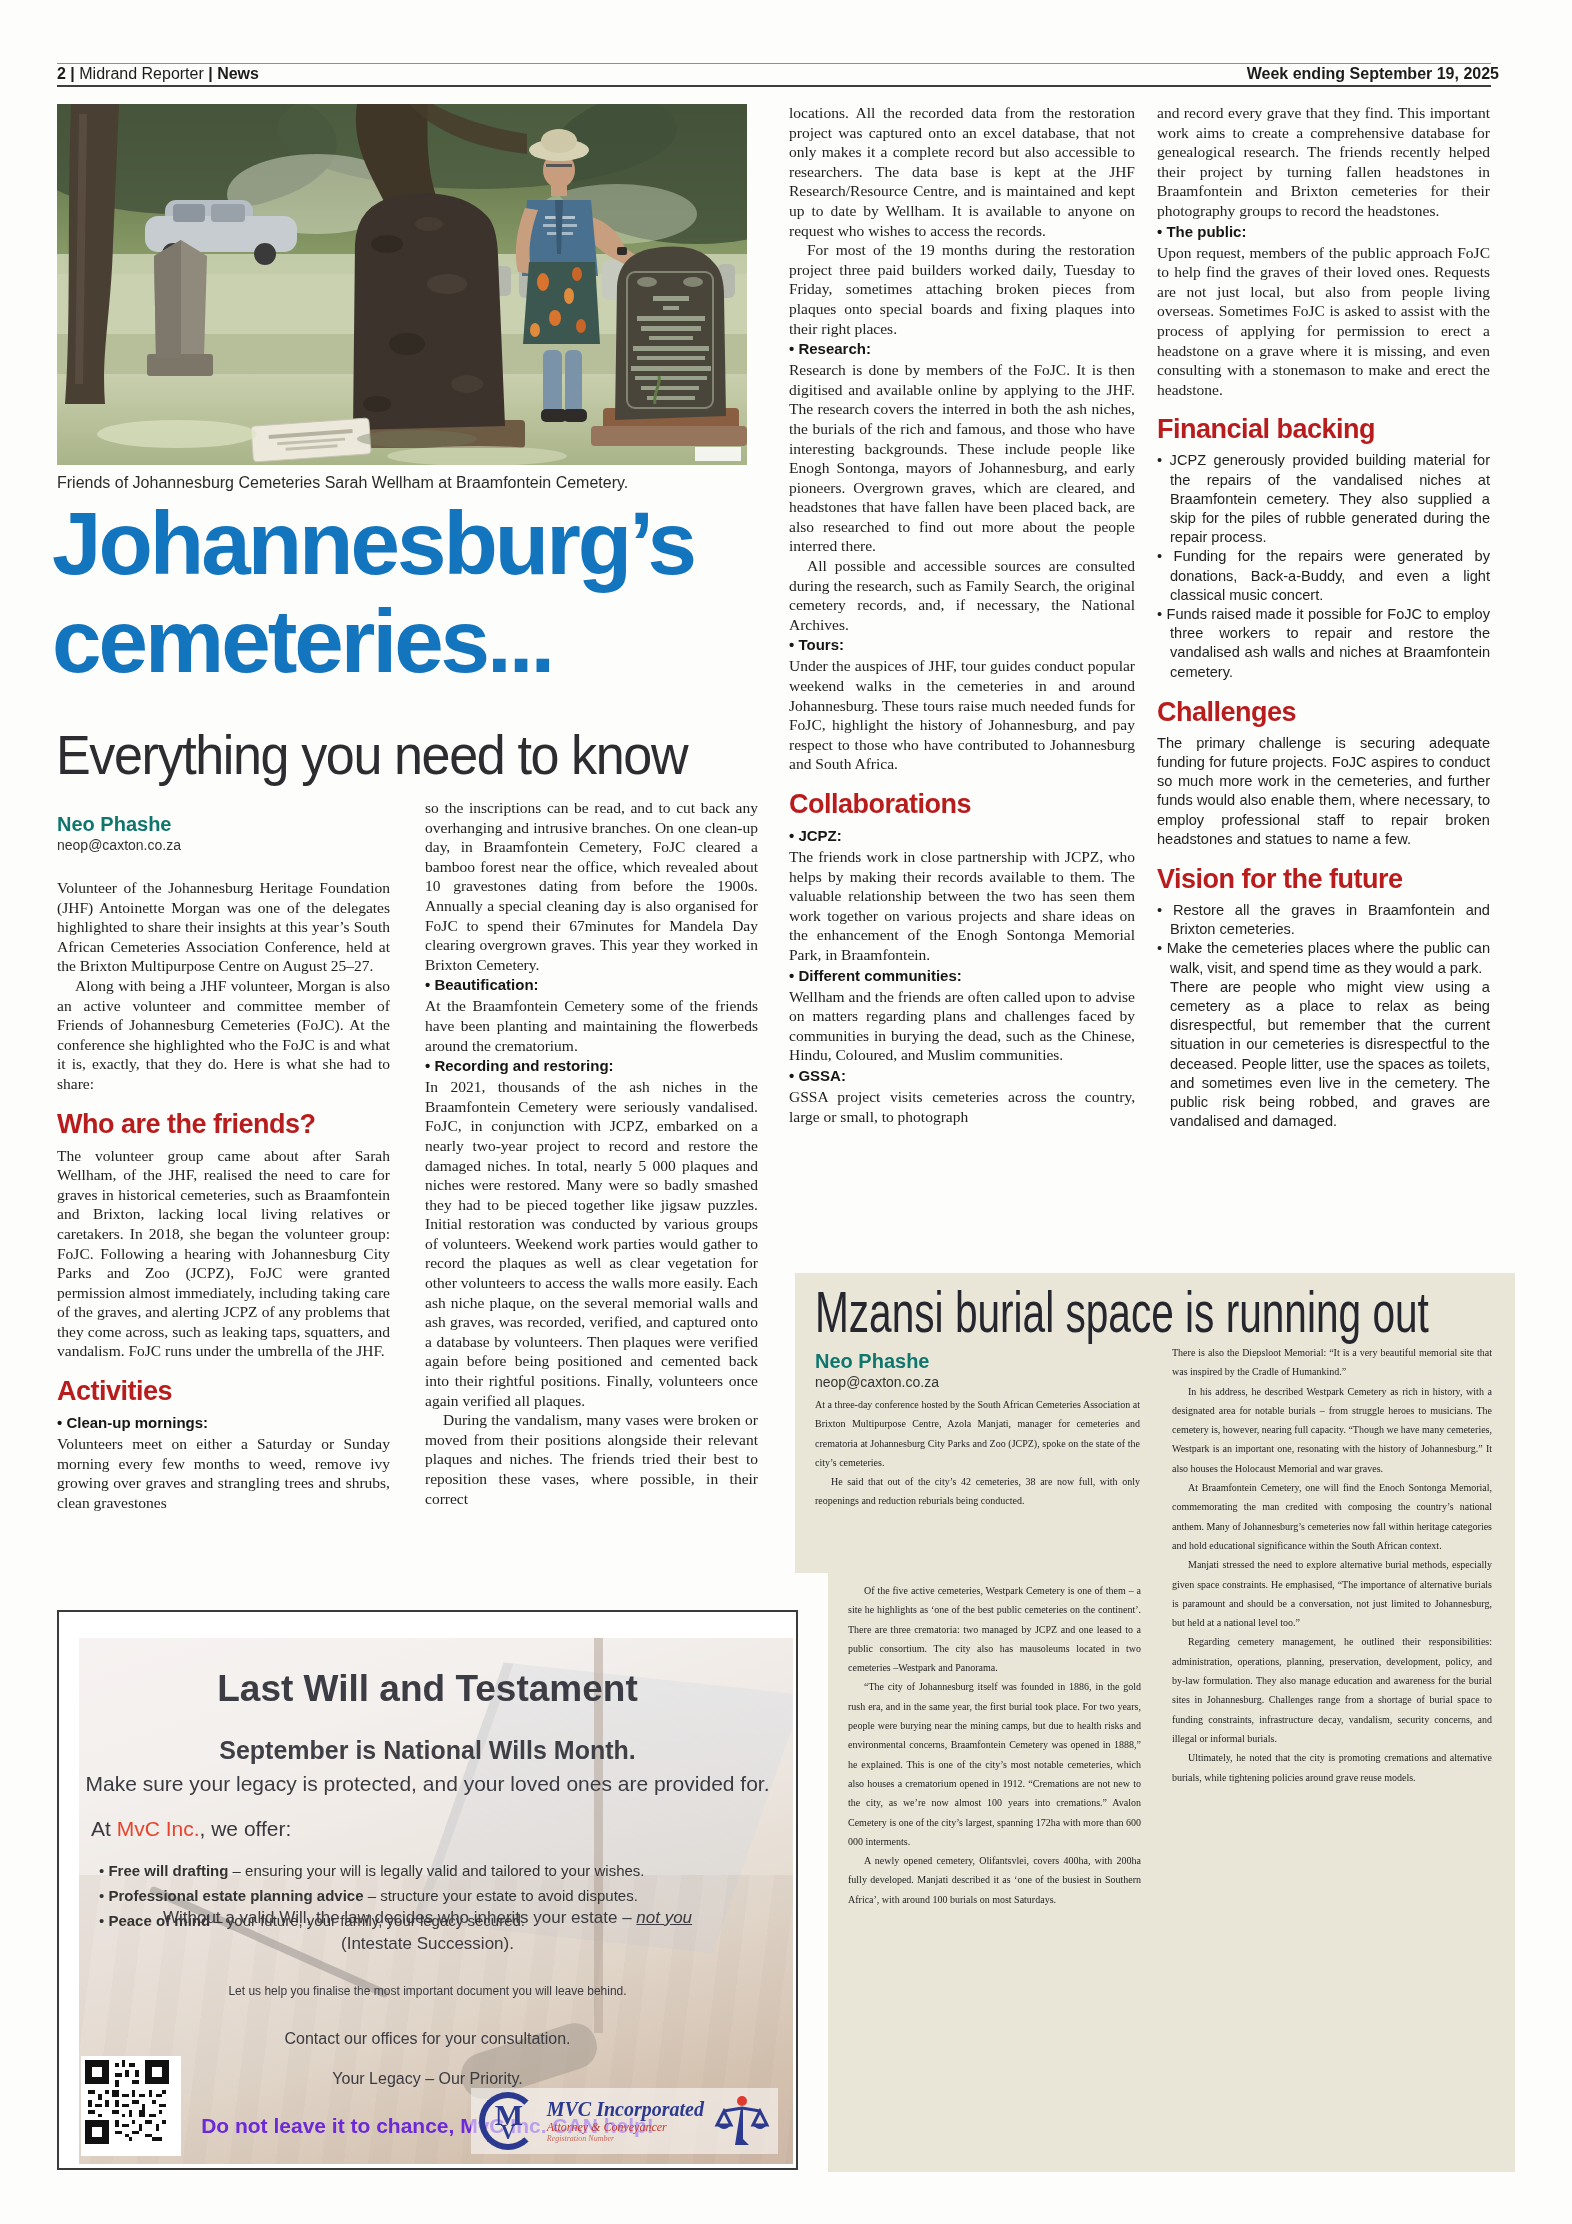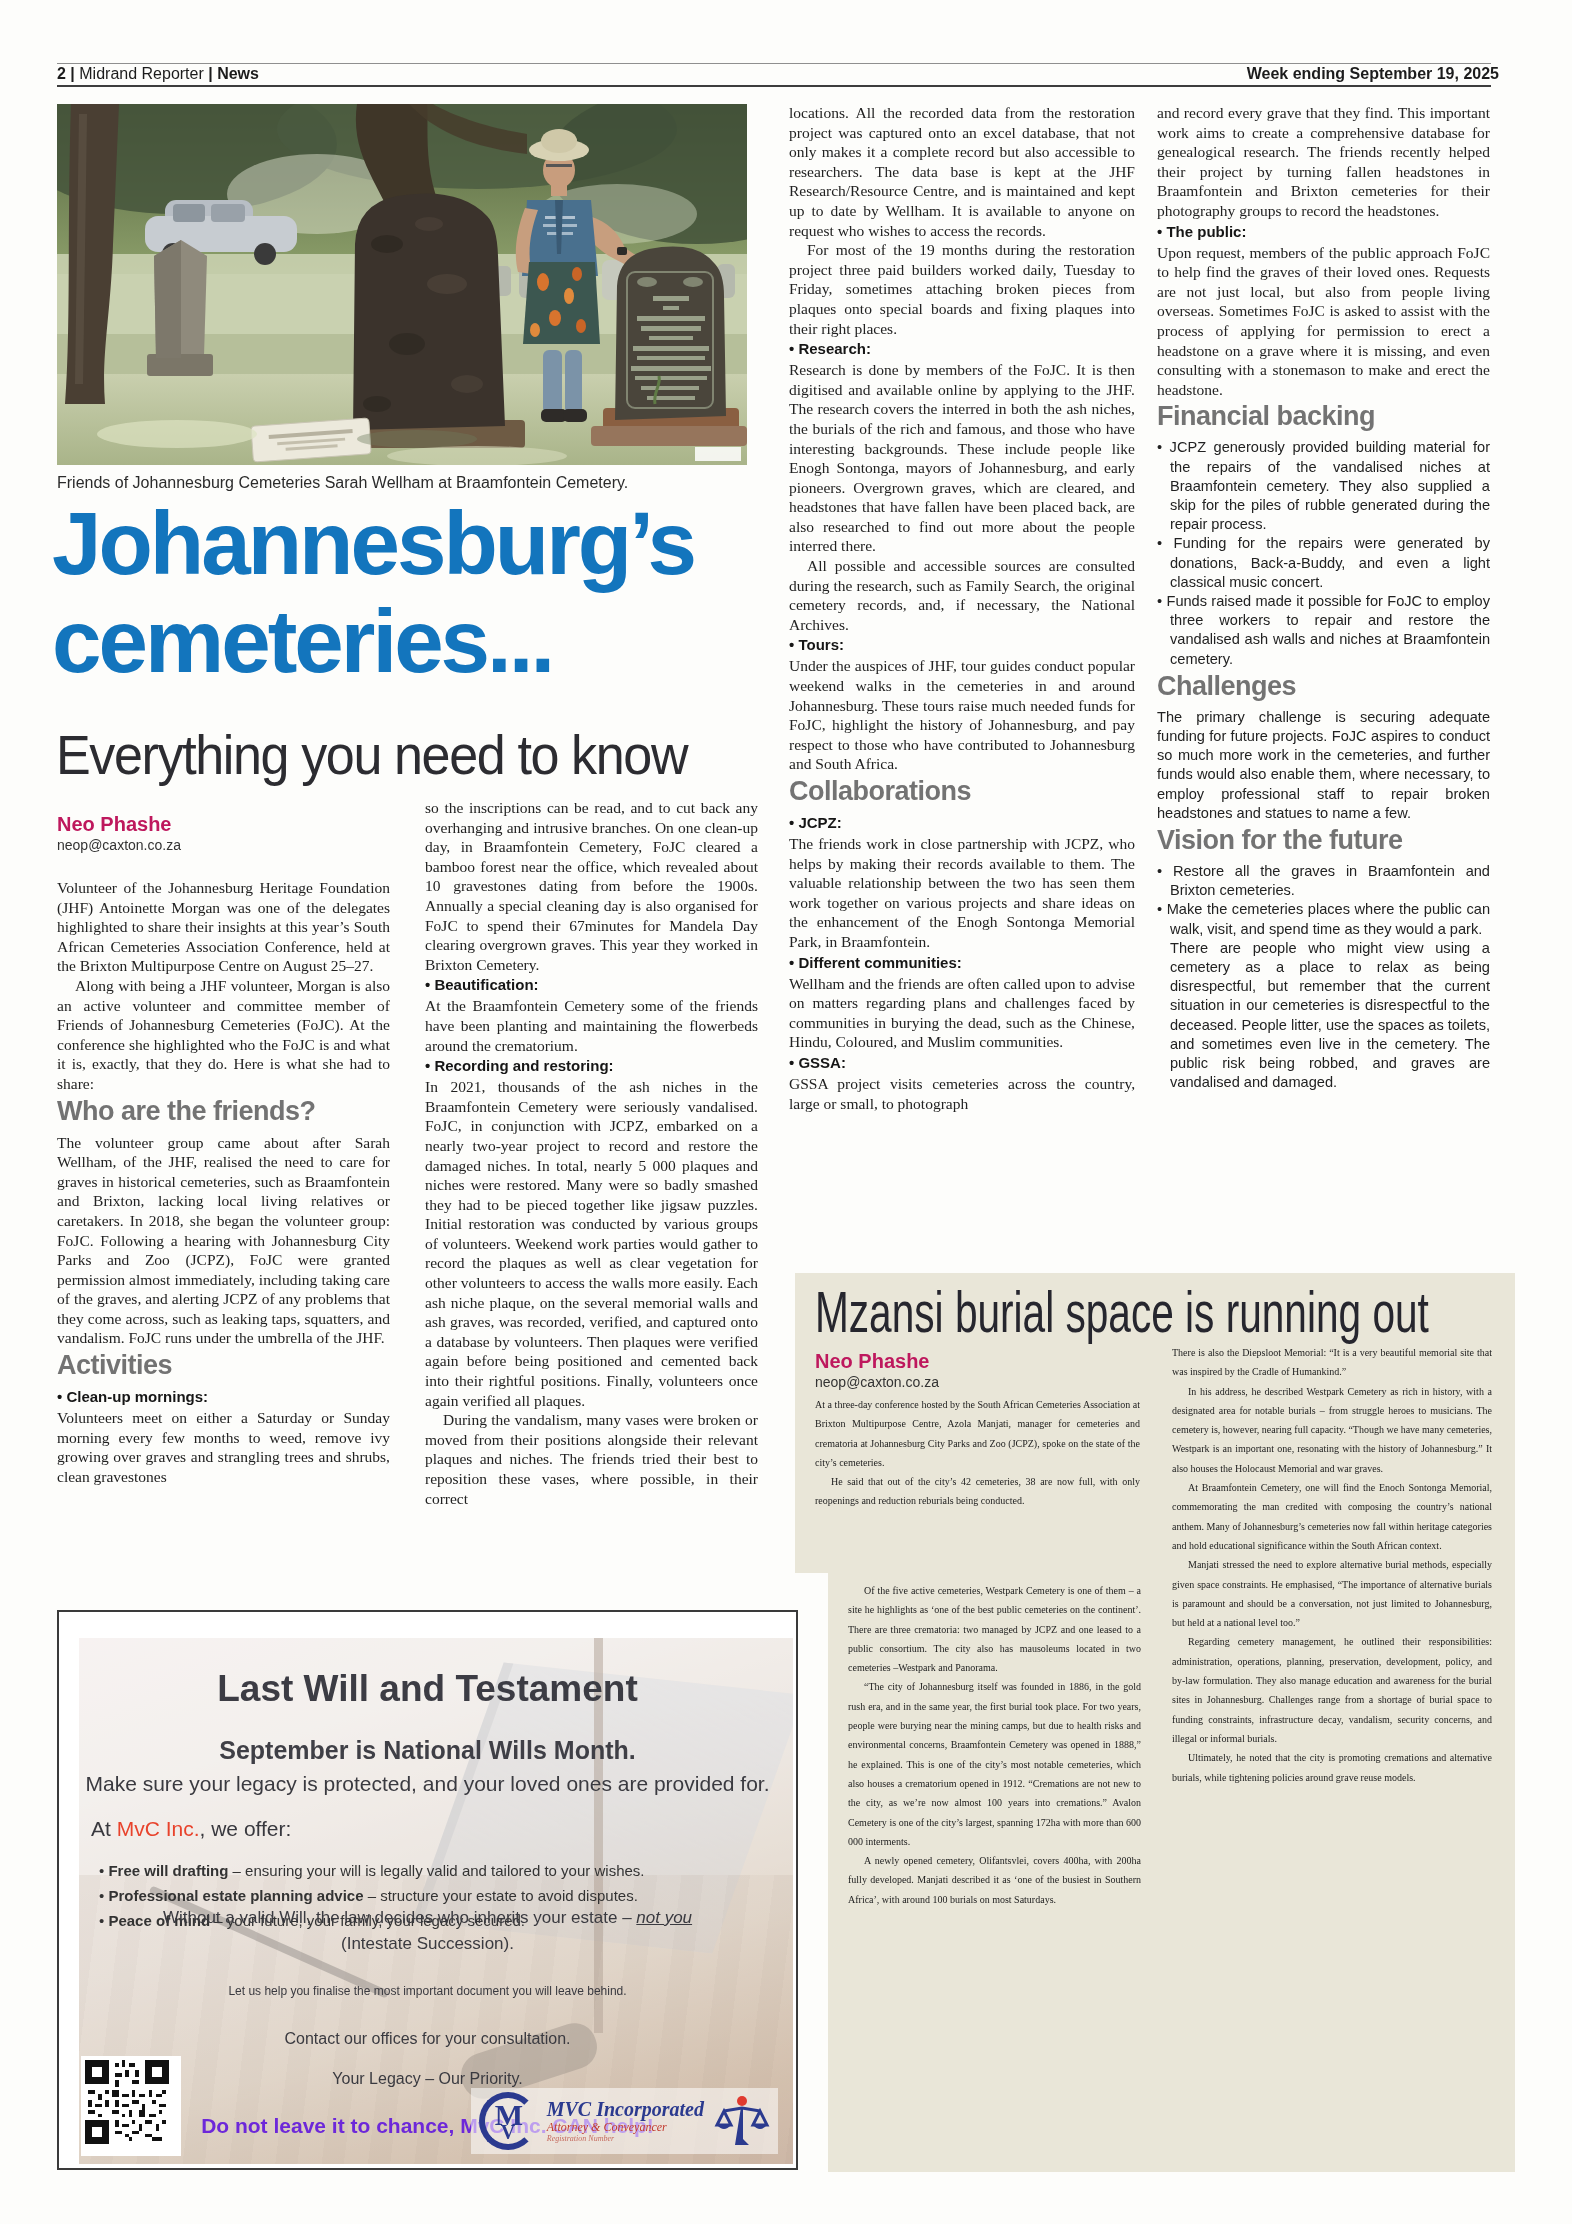--- a/index.html
+++ b/index.html
@@ -14,27 +14,27 @@
   .hdr b{font-weight:700;}
   
   .photo{position:absolute;left:57px;top:104px;width:690px;height:361px;background:#9fae85;}
   .caption{position:absolute;left:57px;top:473px;width:690px;
            font:16px/20px "Liberation Sans",sans-serif;color:#2b2b2b;}
   .headline{position:absolute;left:52px;top:494px;width:760px;margin:0;
             font:700 89px/98px "Liberation Sans",sans-serif;letter-spacing:-3px;color:#1375bd;}
   .subhead{position:absolute;left:56px;top:724px;margin:0;white-space:nowrap;
            font:400 56px/62px "Liberation Sans",sans-serif;letter-spacing:-1.5px;color:#2c2c31;
            transform:scaleX(.93);transform-origin:left top;}
-  .byline-name{font:700 20px/24px "Liberation Sans",sans-serif;color:#be185d;}
+  .byline-name{font:700 20px/24px "Liberation Sans",sans-serif;color:#0f766e;}
   .byline-email{font:14px/18px "Liberation Sans",sans-serif;color:#333;}
   
   .textcol{position:absolute;text-align:justify;}
   .blk-p,.blk-pi{font:15.5px/19.6px "Liberation Serif",serif;margin:0;text-align:justify;}
   .blk-pi{text-indent:18px;}
-  .blk-h{font:700 27px/30px "Liberation Sans",sans-serif;color:#737373;margin:2px 0 7px;letter-spacing:-.5px;}
+  .blk-h{font:700 27px/30px "Liberation Sans",sans-serif;color:#b91c1c;margin:15px 0 7px;letter-spacing:-.5px;}
   .blk-b{font:700 15px/20px "Liberation Sans",sans-serif;color:#161616;margin:1px 0;}
   .blk-ps{font:14.6px/19.2px "Liberation Sans",sans-serif;margin:0;text-align:justify;}
   .blk-li{font:14.6px/19.2px "Liberation Sans",sans-serif;margin:0;padding-left:13px;text-indent:-13px;text-align:justify;}
   .blk-li::before{content:"• ";}
   .blk-pc{font:14.6px/19.2px "Liberation Sans",sans-serif;margin:0;padding-left:13px;text-align:justify;}
   #col1{left:57px;top:812px;width:333px;}
   #col2{left:425px;top:798px;width:333px;}
   #col3{left:789px;top:103px;width:346px;}
   #col4{left:1157px;top:103px;width:333px;}
   

